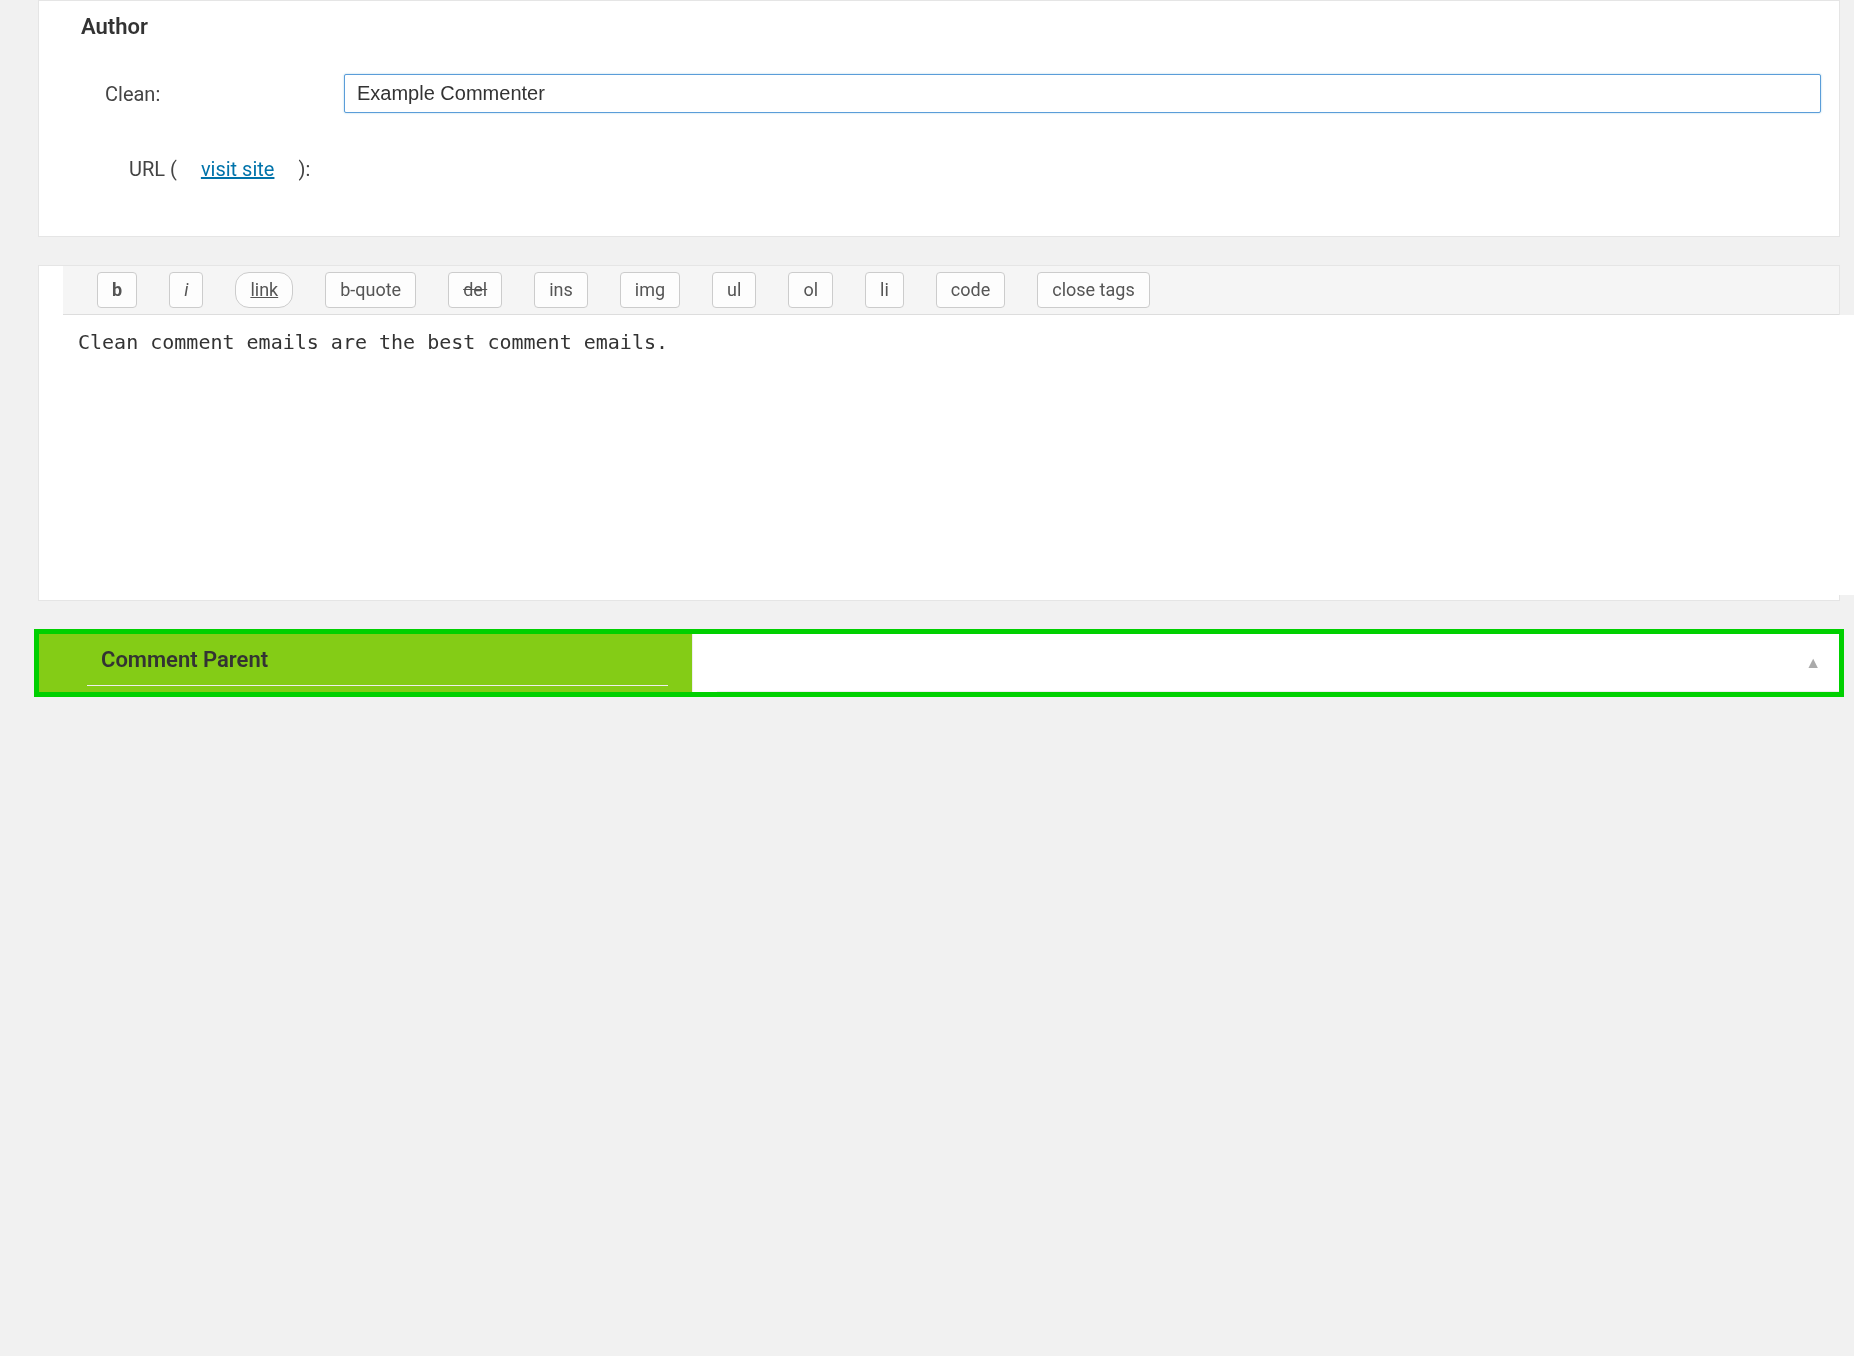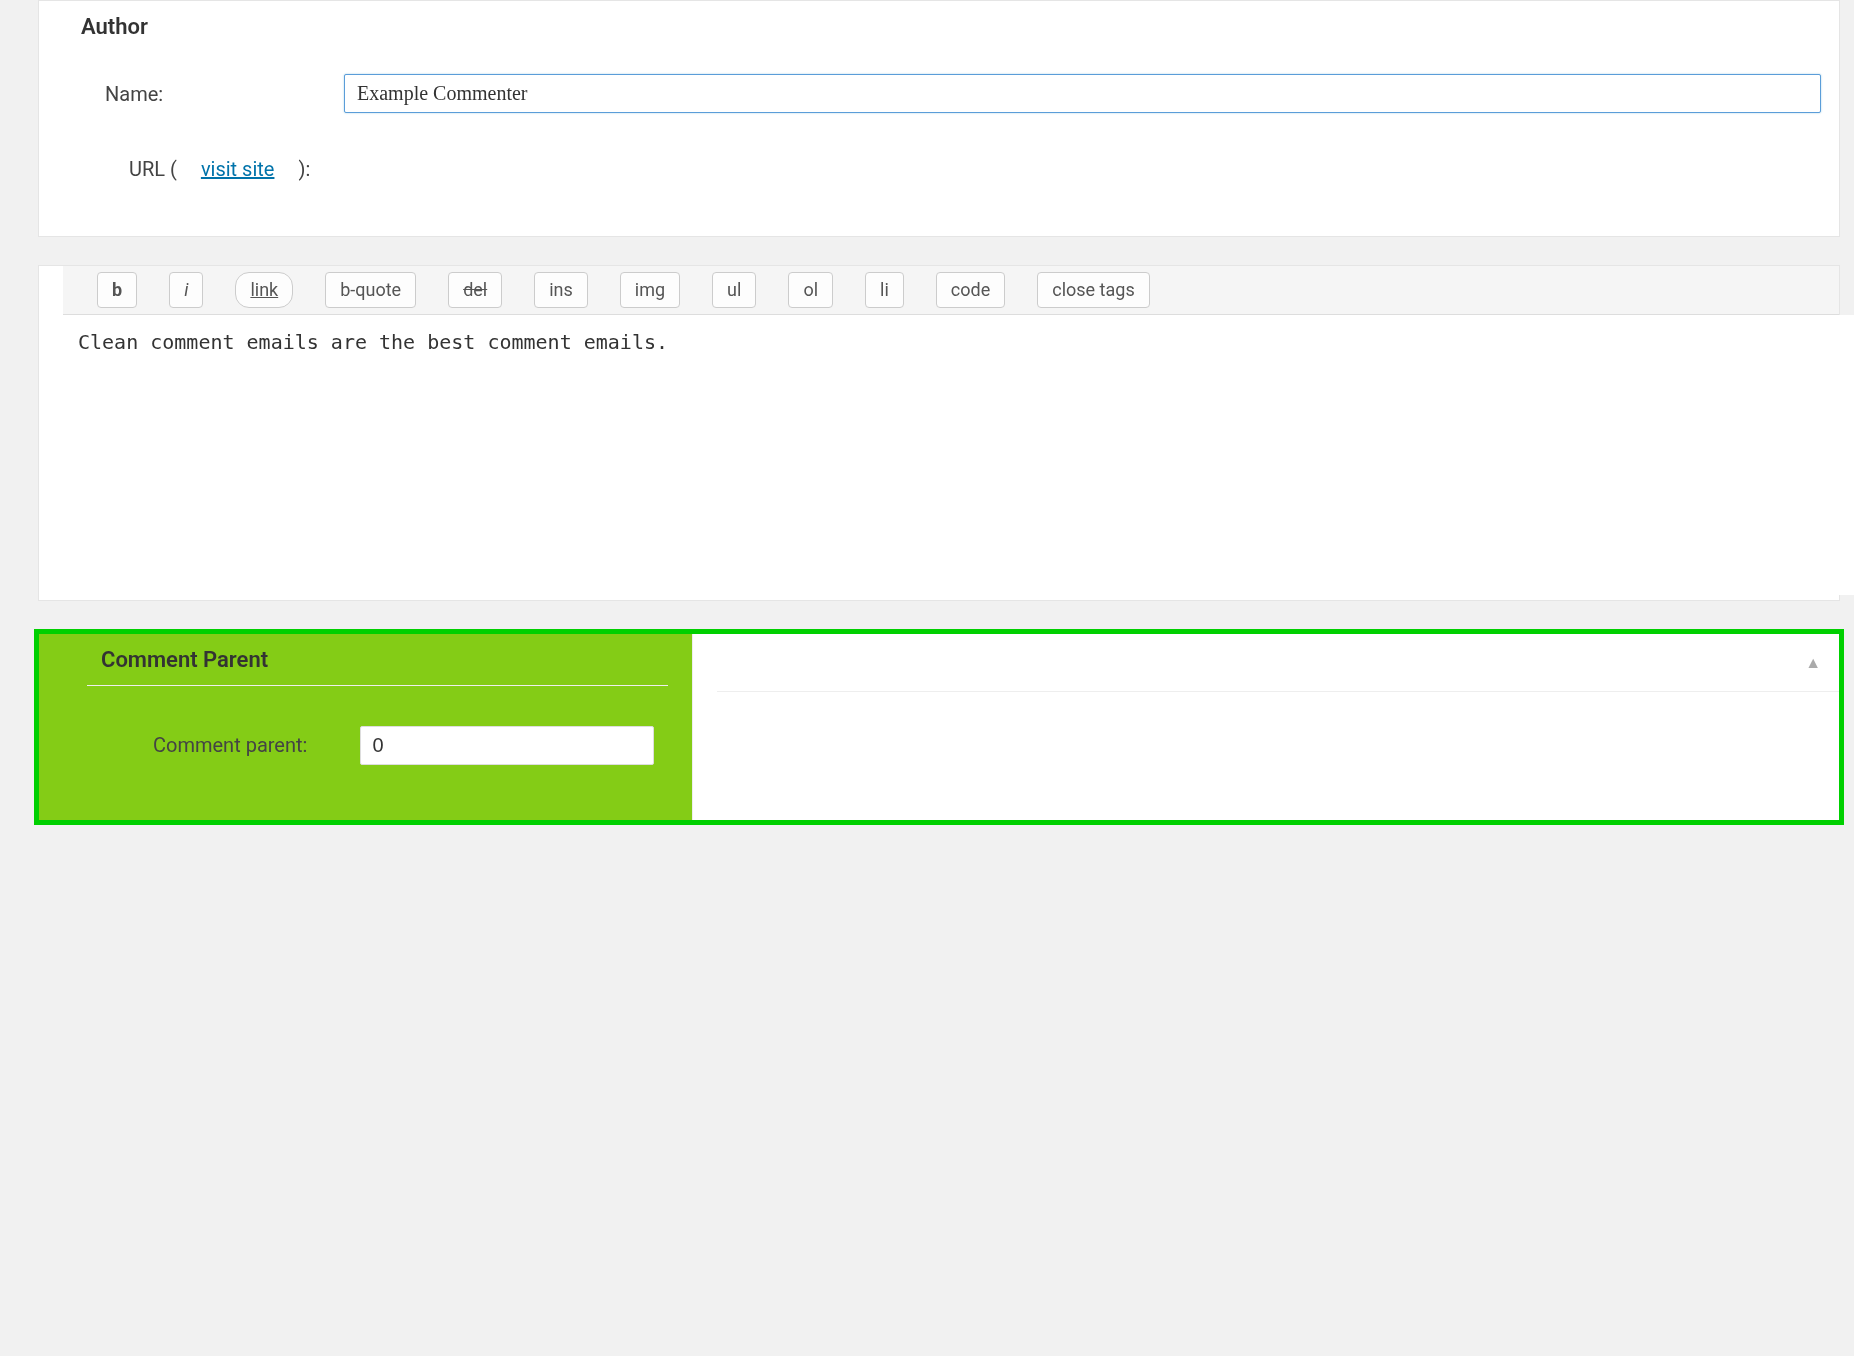--- a/index.html
+++ b/index.html
@@ -42,21 +42,21 @@
     color: #0073aa;
     text-decoration: underline;
   }
   .text-input {
     flex: 1;
     padding: 7px 12px;
     font-size: 20px;
     border: 1px solid #ddd;
     border-radius: 2px;
     color: #333;
-    font-family: Liberation Serif, serif;
+    font-family: Liberation Sans, sans-serif;
   }
   .text-input.focused {
     border: 1px solid #5b9dd9;
     box-shadow: 0 0 2px rgba(30,140,190,.4);
     outline: none;
   }
   .code-input {
     font-family: Menlo, Monaco, Consolas, monospace;
   }
   .editor-wrap {
@@ -147,21 +147,21 @@
     border-bottom: 1px solid #eee;
   }
 </style>
 </head>
 <body>
 
 <div class="panel">
   <div class="panel-header">Author</div>
 
   <div class="form-row">
-    <label>Name:</label>
+    <label>Clean:</label>
     <input type="text" class="text-input focused" autofocus="" value="Example Commenter" style="">
   </div>
 
 
   <div class="form-row" style="padding-bottom:55px">
     <span class="label-wrap">
       <span>URL (</span><a href="#">visit site</a><span>):</span>
     </span>
   </div>
 </div>
@@ -180,23 +180,19 @@
     <button class="qt-btn">li</button>
     <button class="qt-btn">code</button>
     <button class="qt-btn">close tags</button>
   </div>
   <textarea class="editor-content" style="">Clean comment emails are the best comment emails.</textarea>
 </div>
 
 <div class="comment-parent-highlight">
   <div class="cp-left">
     <div class="cp-header">Comment Parent</div>
-    <div class="cp-body">
-      <label>Comment parent:</label>
-      <input type="text" class="cp-input" value="0" style="">
-    </div>
   </div>
   <div class="cp-right">
     <div class="cp-right-inner">
       <span class="toggle-arrow">▲</span>
     </div>
   </div>
 </div>
 
 </body></html>

